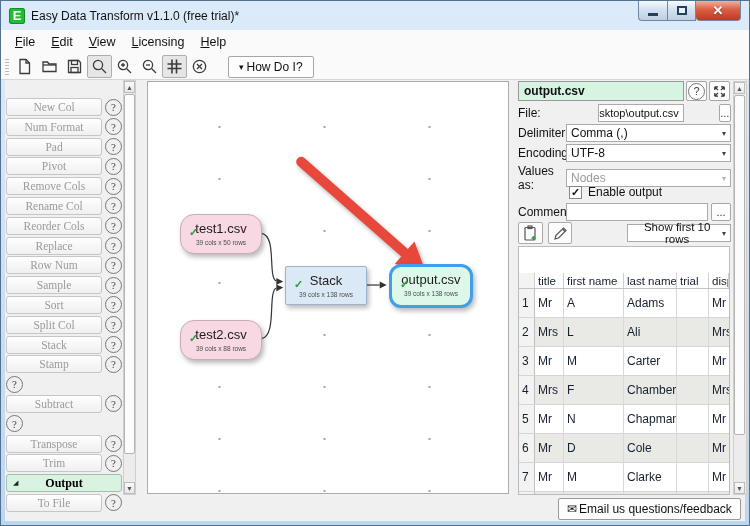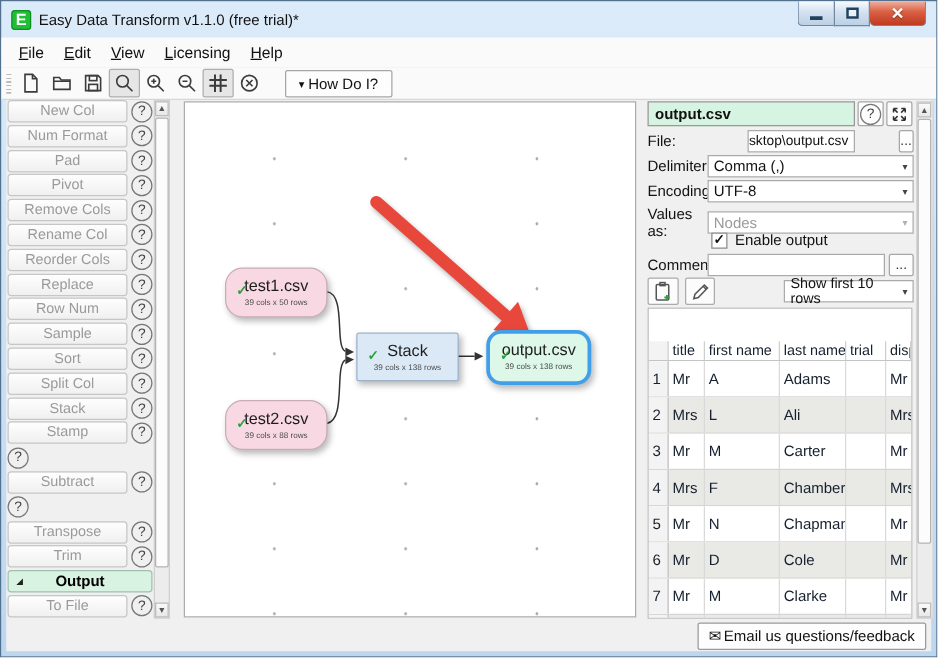--- a/index.html
+++ b/index.html
@@ -32,21 +32,21 @@
     background:transparent;border-radius:2px;padding:0;}
   .tb.pressed{background:#e6e6e6;border-color:#adadad;}
   .tb svg{stroke:#3c3c3c;fill:none;stroke-width:1.3;}
   .howdoi{margin-left:16px;height:22px;border:1px solid #a6a6a6;border-radius:2px;background:#fdfdfd;
     padding:0 10px;font-size:12px;display:flex;align-items:center;gap:3px;color:#111;font-family:inherit;}
   .howdoi .dd{font-size:9px;}
   
   .main{position:absolute;left:4px;right:4px;top:79px;bottom:4px;background:#f0f0f0;}
   
   .sidebar{position:absolute;left:1px;top:0;width:130px;height:415px;}
-  .sb-list{position:absolute;left:0;top:0;right:14px;}
+  .sb-list{position:absolute;left:0;top:18px;right:14px;font-family:Liberation Serif, serif;}
   .sb-row{position:relative;display:flex;align-items:center;height:18px;margin-bottom:1.8px;gap:3px;}
   .sb-btn{flex:1;height:18px;border:1px solid #c6c6c6;border-radius:3px;
     background:linear-gradient(#fefefe,#f0f0f0);color:#9a9a9a;font-size:11.5px;line-height:16px;
     text-align:center;padding:0;font-family:inherit;}
   .q{width:17px;height:17px;flex:0 0 17px;border:1px solid #777;border-radius:50%;font-size:11px;color:#444;
     display:flex;align-items:center;justify-content:center;background:transparent;padding:0;font-family:inherit;}
   .tri{display:none;position:absolute;left:7px;top:5px;font-size:7px;color:#222;z-index:2;}
   .sb-row[data-variant="section"] .tri{display:block;}
   .sb-row[data-variant="section"] .sb-btn{background:#d9f3e2;border-color:#9fc0ad;color:#000;font-weight:bold;font-size:12px;}
   .sb-scroll{position:absolute;right:0;top:0;width:13px;height:415px;background:#ececec;border:1px solid #cfcfcf;}
@@ -445,21 +445,21 @@
               <rect x="6" y="1" width="4" height="2.5"></rect>
             <path d="M11.5 11v4M9.5 13h4" style="stroke:#2ba03c;stroke-width:1.5"></path>
           </svg>
         </button>
         <button class="icon-btn">
           <svg width="17" height="17" viewBox="0 0 17 17">
               <path d="M3 14l1-3.6L11.5 3l2.5 2.5L6.6 13z"></path>
               <path d="M10.5 4l2.5 2.5"></path>
             </svg>
         </button>
-        <div class="combo" style="width:105px;margin-left:50px;">
+        <div class="combo" style="width:105px;margin-left:50px;text-align:center;">
           <span style="font-size:11.5px;">Show first 10 rows</span>
           <span class="arr">▾</span>
         </div>
       </div>
 
       <div class="dtable">
         <div class="t-head">
           <div class="tc c-num"></div>
           <div class="tc c-title">title</div>
           <div class="tc c-first">first name</div>

